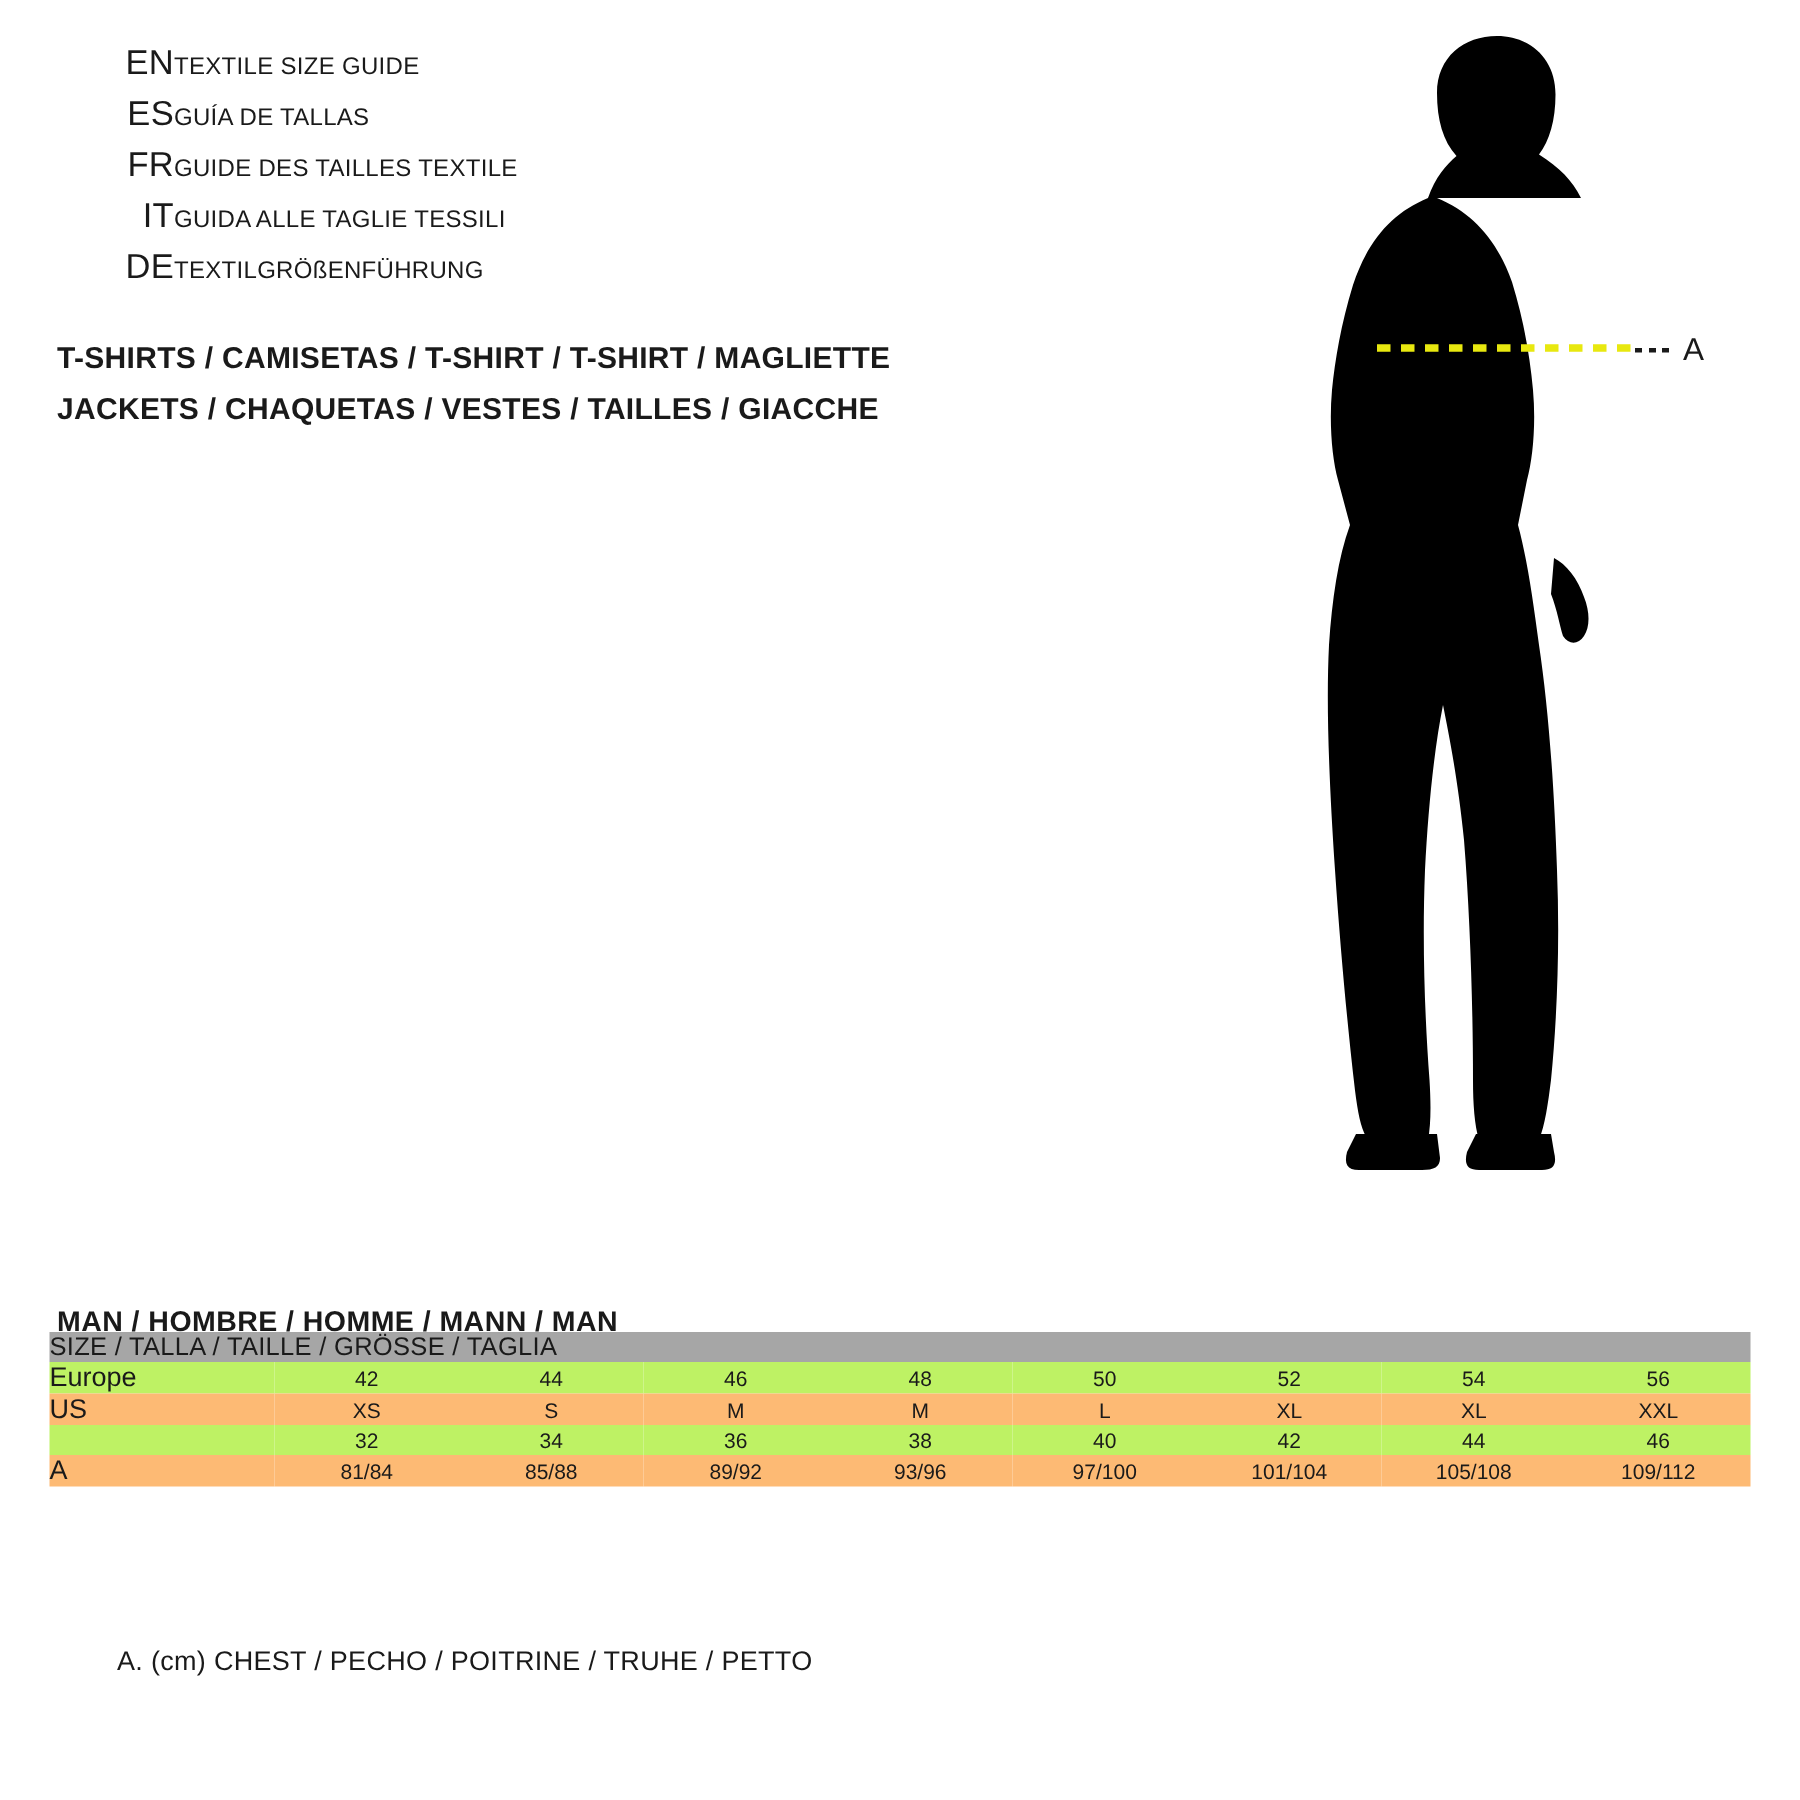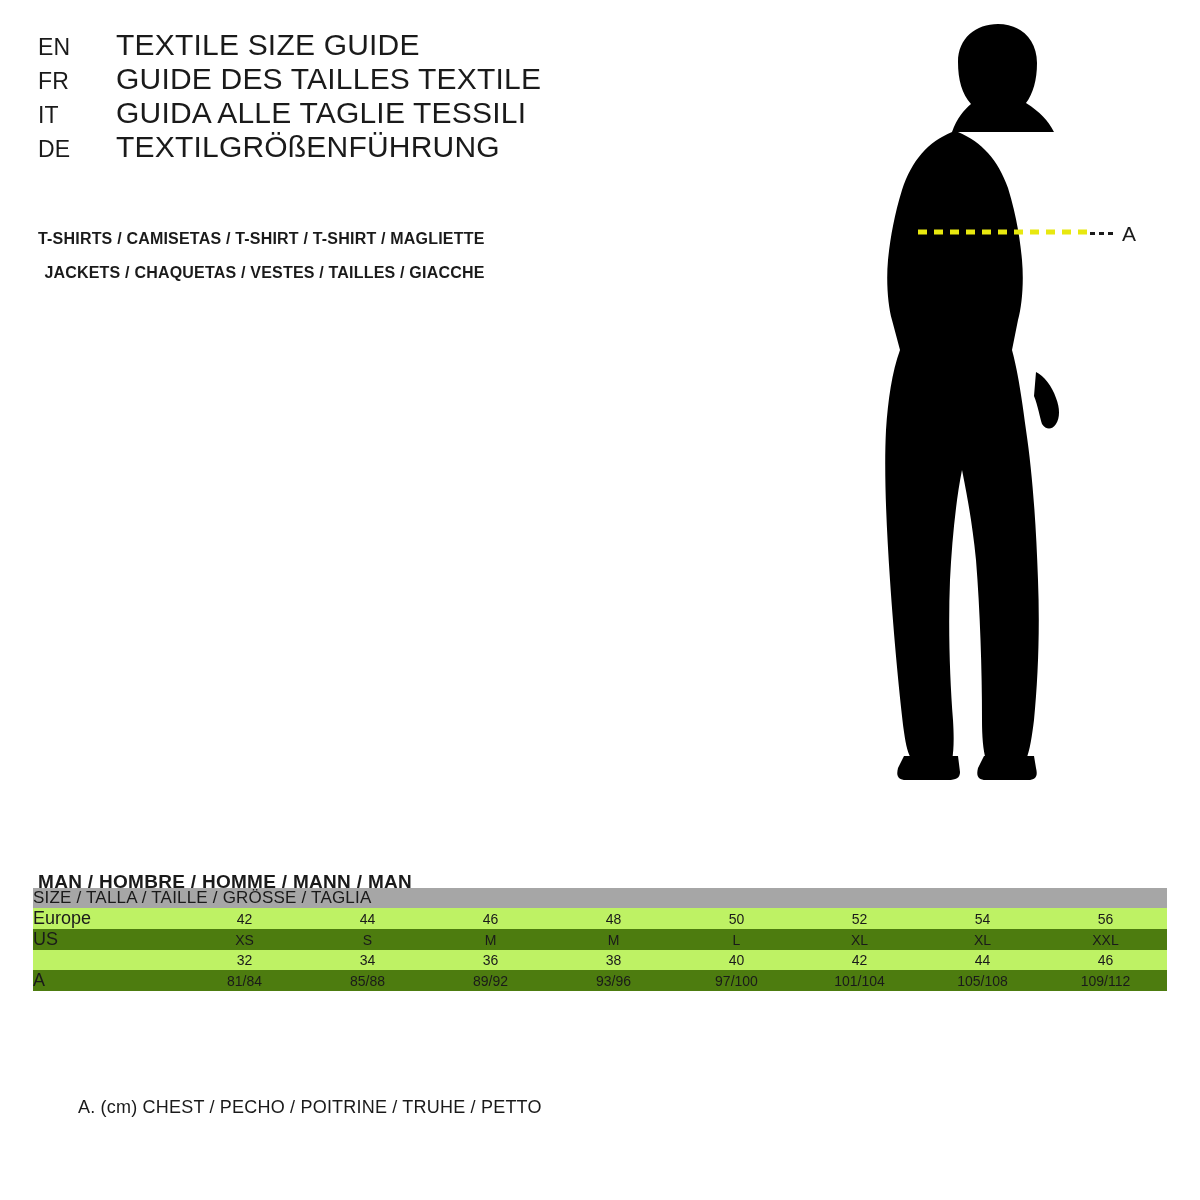--- a/index.html
+++ b/index.html
@@ -22,44 +22,44 @@
     left: 38px;
     top: 28px;
     width: 700px;
   }
   .lang-row {
     display: flex;
     align-items: baseline;
     height: 34px;
     font-size: 23px;
     letter-spacing: 0.2px;
+    text-align: right;
   }
   .lang-code {
     width: 78px;
     flex: 0 0 78px;
     font-size: 23px;
   }
   .lang-text {
-    font-size: 30px;
+    font-size: 16px;
     white-space: nowrap;
   }
 
   
   .cat-block {
     position: absolute;
     left: 38px;
     top: 222px;
   }
   .cat-line {
-    font-size: 16px;
+    font-size: 20px;
     font-weight: bold;
     letter-spacing: 0.2px;
     line-height: 34px;
     white-space: nowrap;
-    text-align: right;
   }
 
   
   .figure-wrap {
     position: absolute;
     left: 840px;
     top: 20px;
     width: 340px;
     height: 780px;
   }
@@ -106,21 +106,21 @@
     vertical-align: middle;
   }
   .row-head td {
     background: #a6a6a6;
     font-size: 17px;
     letter-spacing: 0.2px;
     padding-left: 8px;
     height: 28px;
   }
   .row-light td { background: #bef264; }
-  .row-dark td  { background: #4d7c0f; margin-top: 20px; }
+  .row-dark td  { background: #fdba74; margin-top: 20px; }
   .cell-label {
     padding-left: 8px;
     width: 150px;
     text-align: left;
     font-size: 18px;
   }
   .cell-val {
     text-align: center;
     width: 123px;
     font-size: 14px;
@@ -135,20 +135,24 @@
     margin-left: 40px;
   }
 </style>
 </head>
 <body>
 
 <div class="lang-block">
   <div class="lang-row">
     <span class="lang-code">EN</span>
     <span class="lang-text">TEXTILE SIZE GUIDE</span>
+  </div>
+  <div class="lang-row">
+    <span class="lang-code">ES</span>
+    <span class="lang-text">GUÍA DE TALLAS</span>
   </div>
   <div class="lang-row">
     <span class="lang-code">FR</span>
     <span class="lang-text">GUIDE DES TAILLES TEXTILE</span>
   </div>
   <div class="lang-row">
     <span class="lang-code">IT</span>
     <span class="lang-text">GUIDA ALLE TAGLIE TESSILI</span>
   </div>
   <div class="lang-row">

